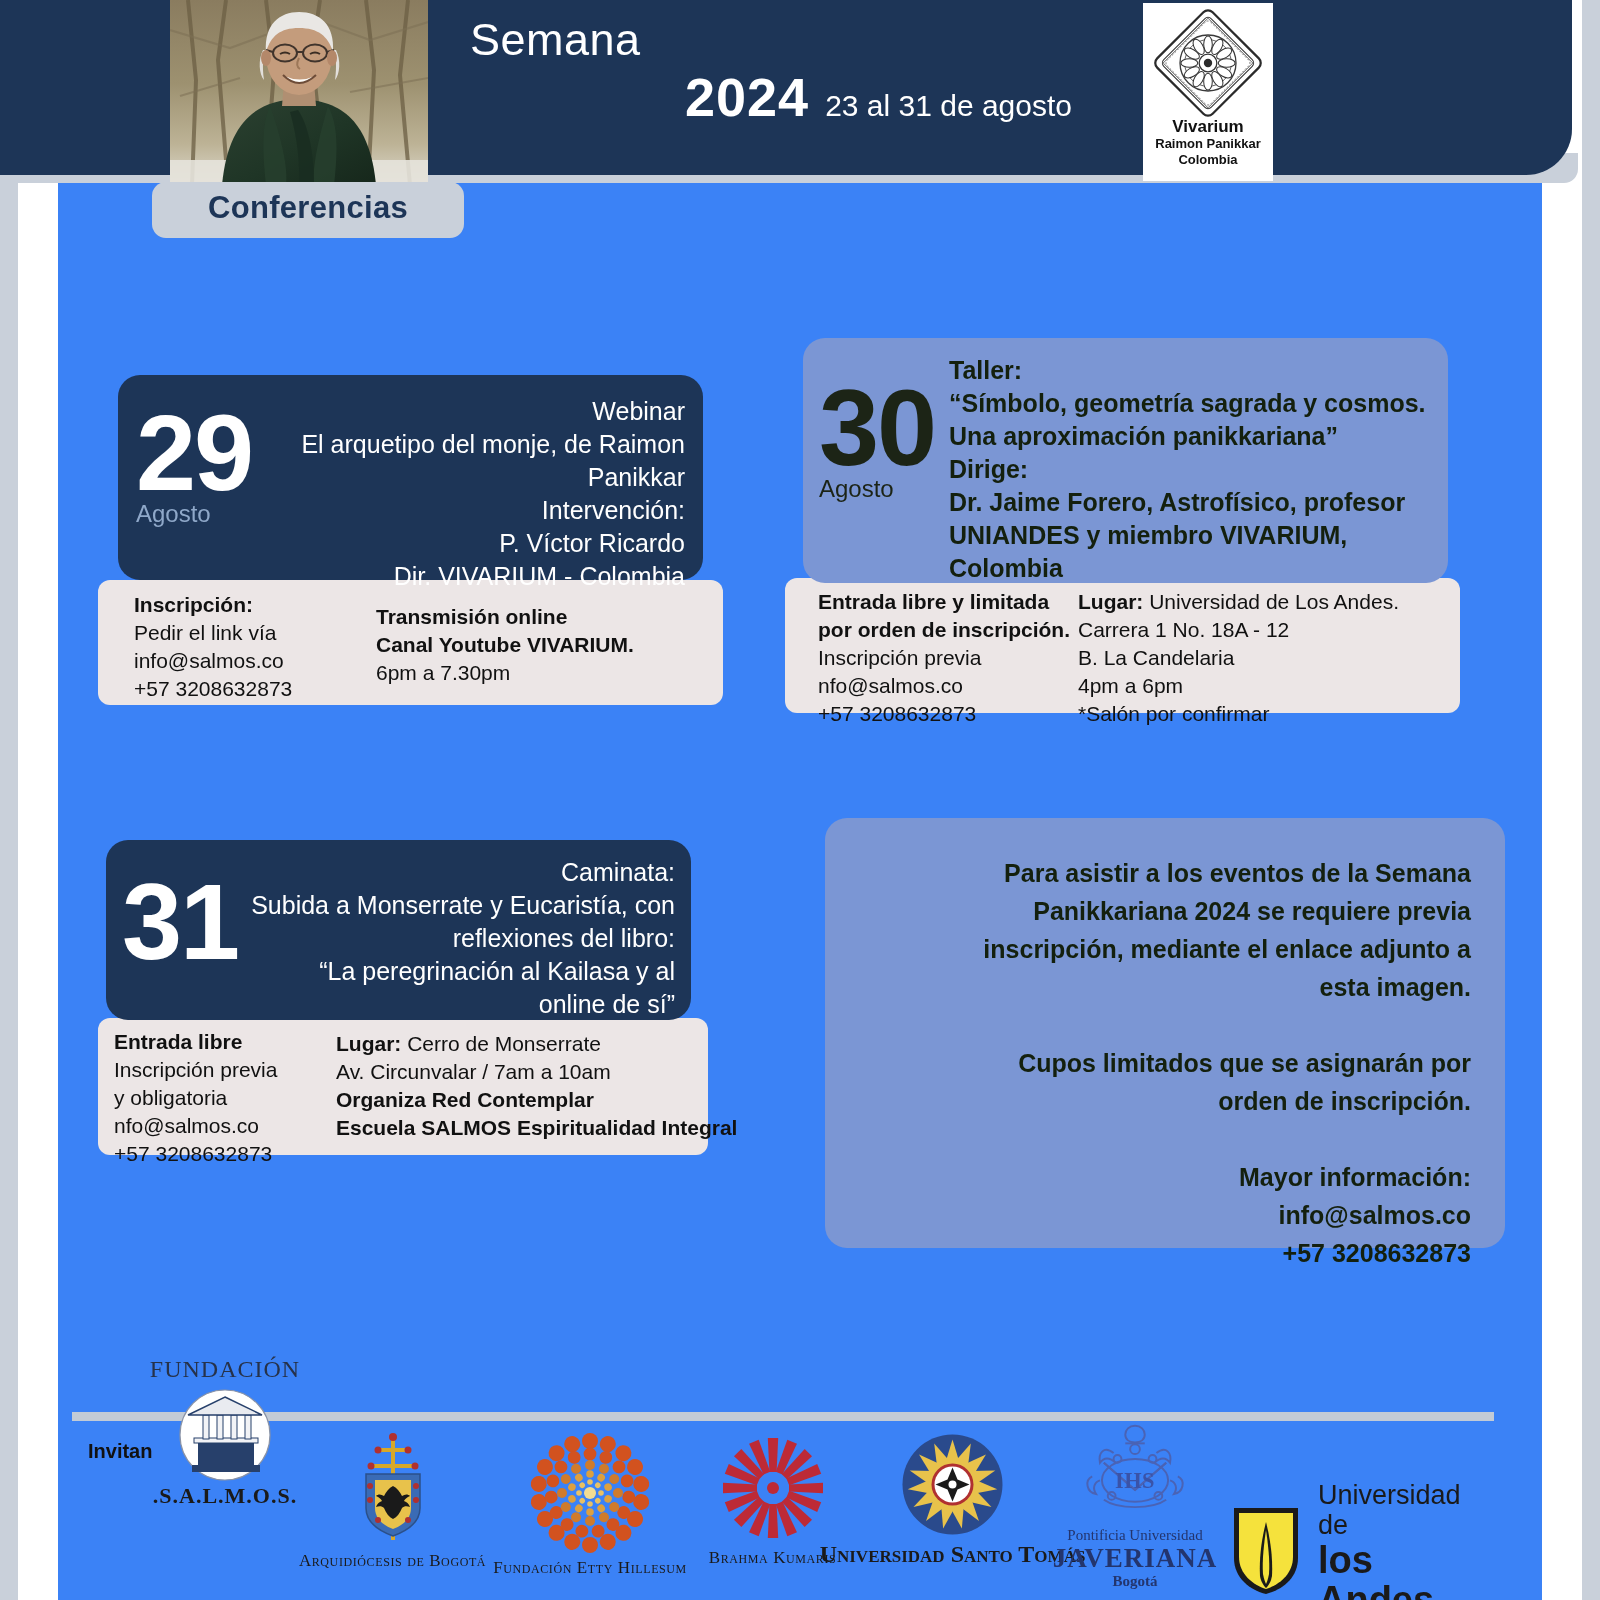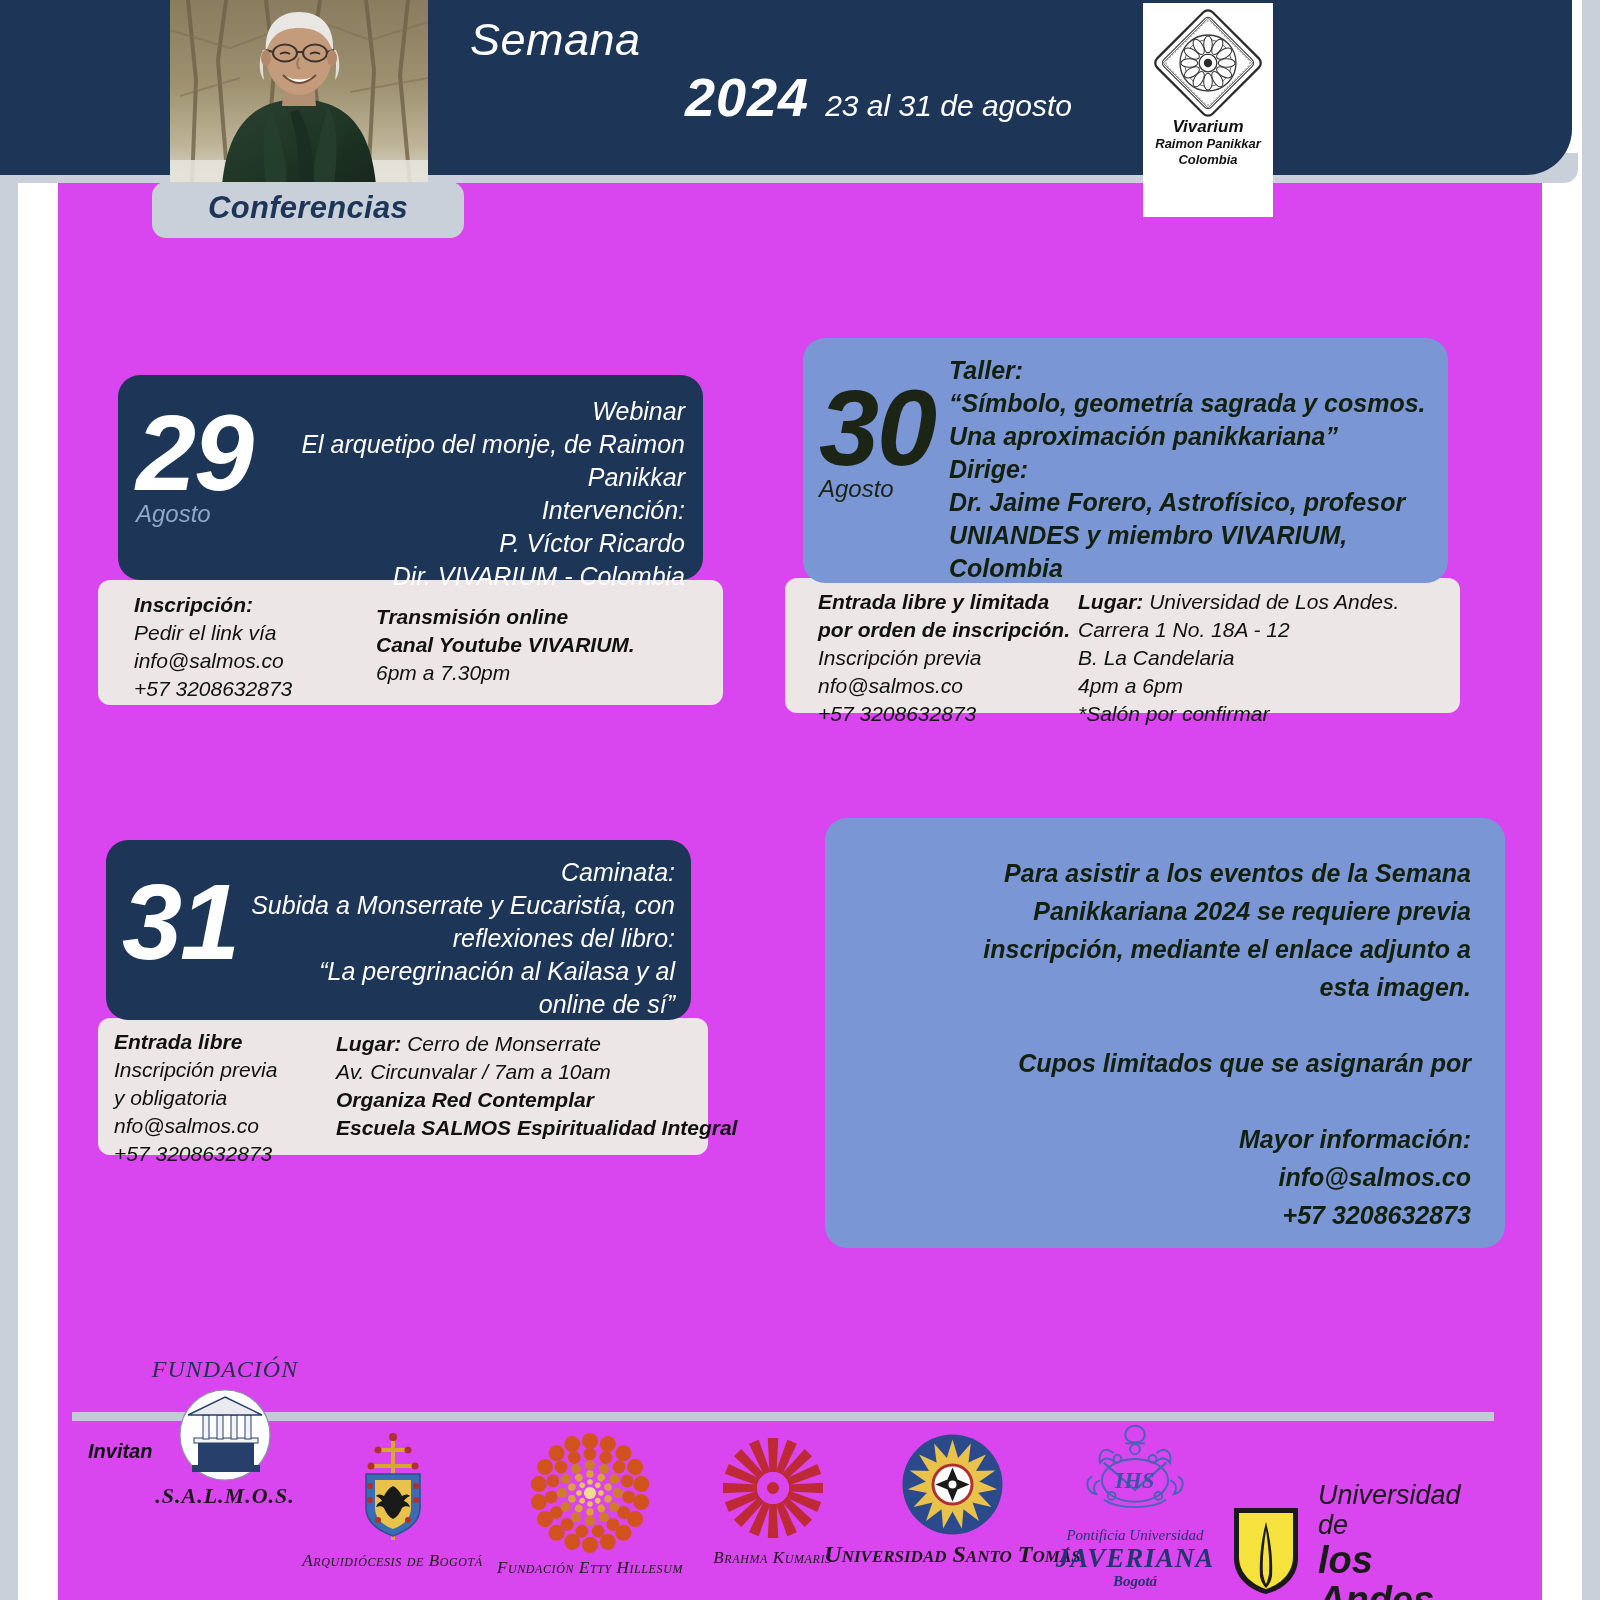--- a/index.html
+++ b/index.html
@@ -12,22 +12,21 @@
     height: 1600px;
     font-family: "Liberation Sans", sans-serif;
     overflow: hidden;
     position: relative;
   }
 
   
   #page {
     position: absolute;
     inset: 0;
-    background: #d946ef;
-    font-style: italic;
+    background: #3b82f6;
   }
   .edge-strip {
     position: absolute;
     top: 0;
     bottom: 0;
     width: 18px;
     background: #c9d0da;
   }
   .edge-strip.left  { left: 0; }
   .edge-strip.right { right: 0; }
@@ -117,21 +116,21 @@
     margin-left: 16px;
     vertical-align: baseline;
   }
 
   
   #vivarium-logo {
     position: absolute;
     left: 1143px;
     top: 3px;
     width: 130px;
-    height: 214px;
+    height: 178px;
     background: #ffffff;
     z-index: 6;
     display: flex;
     flex-direction: column;
     align-items: center;
     justify-content: flex-start;
     padding-top: 4px;
     box-sizing: border-box;
   }
   #vivarium-logo .mandala { width: 112px; height: 112px; display:block; }
@@ -514,20 +513,21 @@
     </div>
   </div>
 
   <div id="notice-box">
     <div class="notice-line">Para asistir a los eventos de la Semana</div>
     <div class="notice-line">Panikkariana 2024 se requiere previa</div>
     <div class="notice-line">inscripción, mediante el enlace adjunto a</div>
     <div class="notice-line">esta imagen.</div>
     <div class="notice-gap"></div>
     <div class="notice-line">Cupos limitados que se asignarán por</div>
+    <div class="notice-line">orden de inscripción.</div>
     <div class="notice-gap"></div>
     <div class="notice-line">Mayor información:</div>
     <div class="notice-line">info@salmos.co</div>
     <div class="notice-line">+57 3208632873</div>
   </div>
 
   <div id="footer-divider"></div>
   <div id="footer-invitan">Invitan</div>
 
   <div class="logo-slot" style="left:150px; width:150px;">

